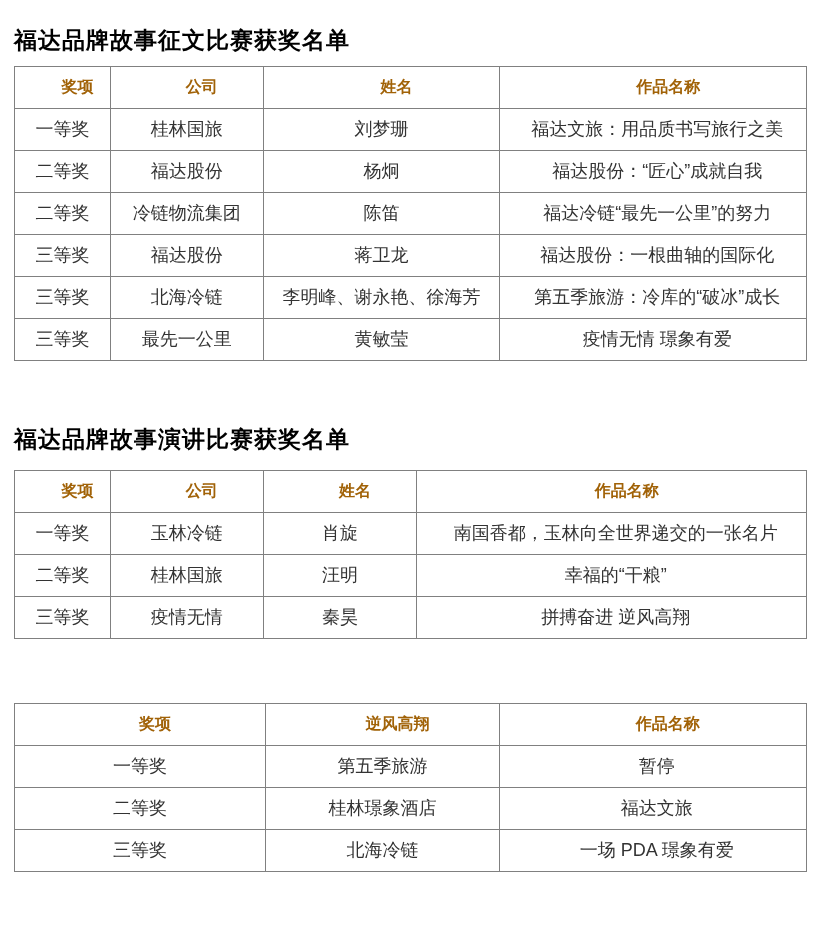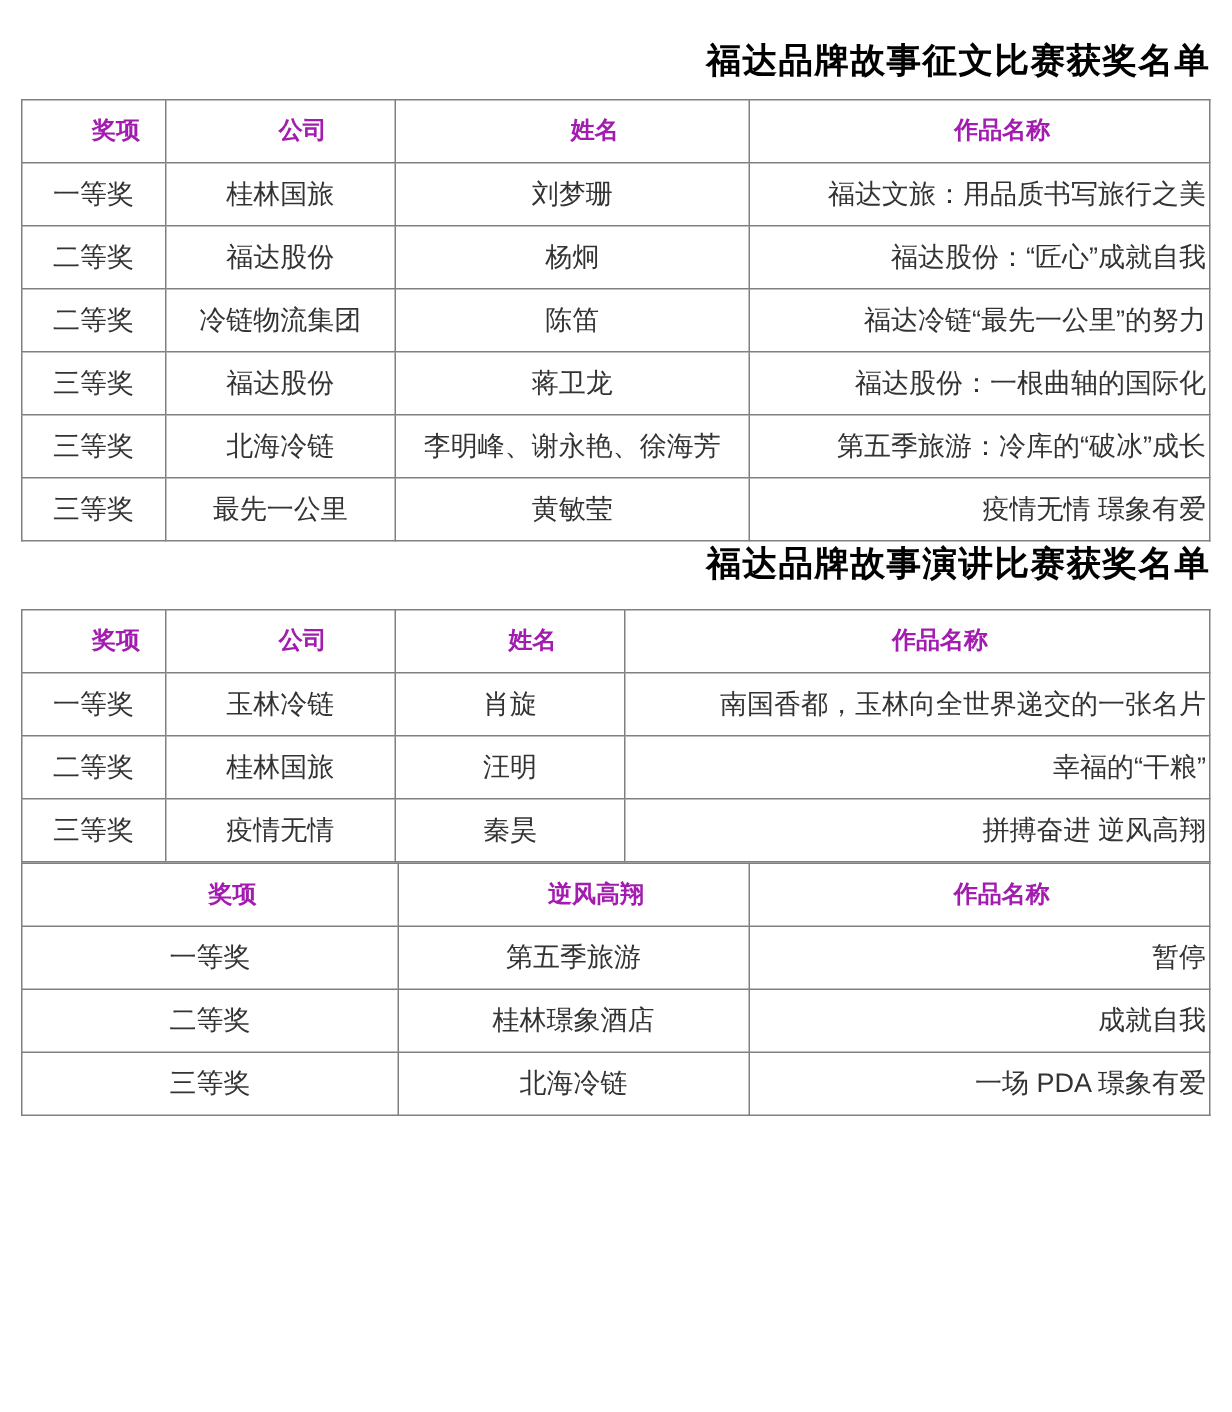--- a/index.html
+++ b/index.html
@@ -9,26 +9,26 @@
     font-family: "Liberation Sans", "DejaVu Sans", sans-serif;
   }
   .page {
     width: 821px;
     min-height: 941px;
     background: #ffffff;
     box-sizing: border-box;
     padding: 26px 14px 20px 14px;
   }
   .award-section { margin: 0; }
-  .award-section + .award-section { }
+  .award-section + .award-section { margin-top: 64px; }
   .section-title {
     font-size: 23px;
     font-weight: bold;
     color: #000000;
-    text-align: right;
+    text-align: left;
     margin: 0 0 10px 0;
     line-height: 1.3;
     letter-spacing: 1px;
   }
   .award-section + .award-section .section-title { margin-bottom: 15px; }
   table.award-table {
     width: 793px;
     border-collapse: collapse;
     table-layout: fixed;
   }
@@ -41,25 +41,25 @@
     text-align: center;
     vertical-align: middle;
     padding: 0 2px;
     box-sizing: border-box;
     overflow: hidden;
     white-space: nowrap;
   }
   table.award-table th {
     font-size: 16px;
     font-weight: bold;
-    color: #a21caf;
+    color: #a16207;
     padding-left: 32px;
   }
   table.award-table td.left-cell {
-    text-align: right;
+    text-align: center;
     padding-left: 10px;
   }
 </style>
 </head>
 <body>
 
 <div class="page">
 
   <section class="award-section">
     <h2 class="section-title">福达品牌故事征文比赛获奖名单</h2>
@@ -175,21 +175,21 @@
         </thead>
         <tbody>
           <tr>
             <td>一等奖</td>
             <td>第五季旅游</td>
             <td class="left-cell">暂停</td>
           </tr>
           <tr>
             <td>二等奖</td>
             <td>桂林璟象酒店</td>
-            <td class="left-cell">成就自我</td>
+            <td class="left-cell">福达文旅</td>
           </tr>
           <tr>
             <td>三等奖</td>
             <td>北海冷链</td>
             <td class="left-cell">一场 PDA 璟象有爱</td>
           </tr>
         </tbody>
       </table>
   </section>
 

